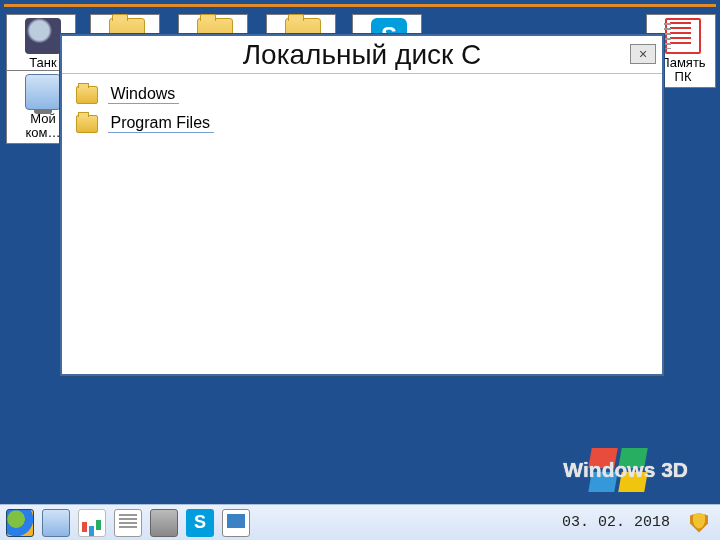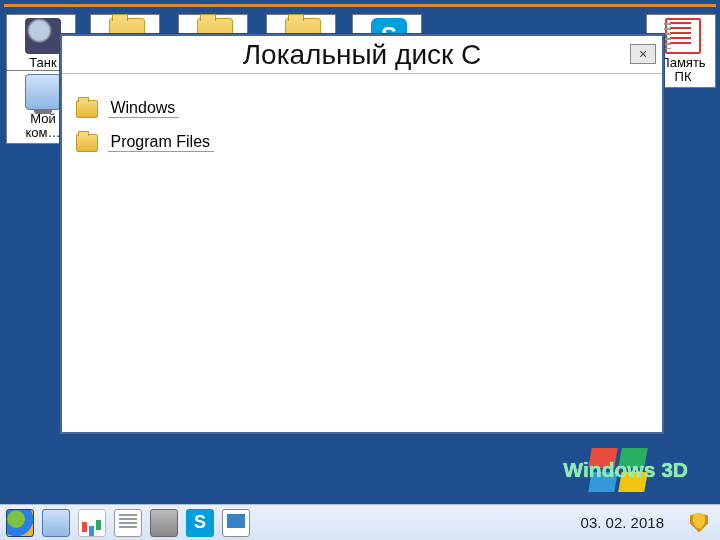--- a/index.html
+++ b/index.html
@@ -39,42 +39,42 @@
   .ico-note::before{content:"";position:absolute;left:3px;top:2px;right:8px;height:2px;background:#d33; box-shadow:0 5px 0 #d33,0 10px 0 #d33,0 15px 0 #d33,0 20px 0 #d33;}
   .ico-note::after{content:"";position:absolute;left:-3px;top:3px;width:7px;height:26px;background:repeating-linear-gradient(#999 0 2px,transparent 2px 5px);}
 
   
   .sfolder{display:inline-block;width:22px;height:18px;background:linear-gradient(#f7d77a,#e7b839);border:1px solid #c49a20;border-radius:2px;position:relative;vertical-align:middle;margin-right:6px;}
   .sfolder::before{content:"";position:absolute;left:1px;top:-4px;width:9px;height:4px;background:#f7d77a;border:1px solid #c49a20;border-bottom:none;border-radius:1px 1px 0 0;}
 
   
   .window {
     position: absolute;
-    left: 60px; top: 34px; width: 604px; height: 400px;
+    left: 60px; top: 34px; width: 604px; height: 342px;
     background: #fff;
     border: 2px solid #416aa3;
     box-shadow: 0 0 0 1px #2b4d79;
   }
   .window .titlebar{
     height: 38px;
     border-bottom: 1px solid #c0c0c0;
     display: flex; align-items: center; justify-content: center; position: relative;
     font-size: 28px; color:#111;
   }
   .window .close{
     position:absolute; right:6px; top:8px; width:26px; height:20px;
     border:1px solid #888; background:#e7e7e7; color:#444;
     font-size:14px; line-height:18px; text-align:center;
   }
   .window .body{
     padding: 10px 14px;
     font-size:16px; color:#000;
   }
   .window .body .row{
-    margin: 15px 0 10px 0;
+    margin: 1px 0 10px 0;
   }
   .window .body .row span.txt{border-bottom:1px solid #7aa0d4; padding:0 4px 1px 2px;}
 
   
   .green-chip{
     position:absolute; left:96px; top:60px; width:54px; height:20px;
     background:#25a33c; border:1px solid #0d6a1e; border-radius:4px;
   }
   .behind-icon{ position:absolute; left:60px; top:80px; width:18px; height:24px; border:1px solid #888; background:#eee;}
 
@@ -89,29 +89,29 @@
   .tb-start{background:radial-gradient(circle at 35% 35%, #7fc241 0 35%, #2a7eea 38% 70%, #f2b22c 73% 100%);border-radius:50%;width:30px;height:30px;border:1px solid #246;}
   .tb-comp{background:linear-gradient(#cfe2f7,#8db6e4); border:1px solid #5a79a0;}
   .tb-chart{background:#fff;border:1px solid #bbb;position:relative;}
   .tb-chart::after{content:"";position:absolute;left:3px;bottom:4px;width:5px;height:10px;background:#e74c3c;box-shadow:7px 4px 0 -0px #3498db,14px -2px 0 0 #27ae60;}
   .tb-doc{background:#fff;border:1px solid #999;position:relative;}
   .tb-doc::after{content:"";position:absolute;left:4px;right:4px;top:4px;height:2px;background:#999;box-shadow:0 4px 0 #999,0 8px 0 #999,0 12px 0 #999;}
   .tb-printer{background:linear-gradient(#bbb,#888);border:1px solid #666;}
   .tb-sky{background:#009edc;color:#fff;font-weight:bold;font-size:18px;}
   .tb-monitor{background:#fff;border:1px solid #888;position:relative;}
   .tb-monitor::after{content:"";position:absolute;left:4px;right:4px;top:4px;bottom:8px;background:#3b82c4;}
-  .tb-date{margin-left:auto;font-size:15px;color:#222;padding-right:6px;display:flex;align-items:center;gap:26px;}
+  .tb-date{margin-left:auto;font-size:15px;color:#222;padding-right:6px;display:flex;align-items:center;gap:20px;font-family:Liberation Mono, monospace;}
   .shield{width:18px;height:20px;background:radial-gradient(ellipse at 50% 30%, #f2c232 0 45%, #d48d16 50% 100%);clip-path:polygon(50% 0,100% 15%,100% 55%,50% 100%,0 55%,0 15%);}
 
   
   .winlogo{position:absolute;right:70px;bottom:44px;width:60px;height:48px;}
   .winlogo .sq{position:absolute;width:26px;height:20px;transform:skewX(-10deg);} 
   .winlogo .r{background:#e74c3c;left:0;top:0;} .winlogo .g{background:#27ae60;left:30px;top:0;}
   .winlogo .b{background:#3498db;left:0;top:24px;} .winlogo .y{background:#f1c40f;left:30px;top:24px;}
-  .masktext{position:absolute;right:32px;bottom:58px;font-size:21px;font-weight:700;color:#86efac;text-shadow:0 0 1px #fff;}
+  .masktext{position:absolute;right:32px;bottom:58px;font-size:21px;font-weight:700;color:#e5e5e5;text-shadow:0 0 1px #fff;}
 </style>
 </head>
 <body>
 
 <div class="top-rule"></div>
 
 <div class="desktop-icon" style="left:6px; top:14px;">
   <span class="ico ico-tank"></span>
   <div class="lbl">Танк</div>
 </div>

